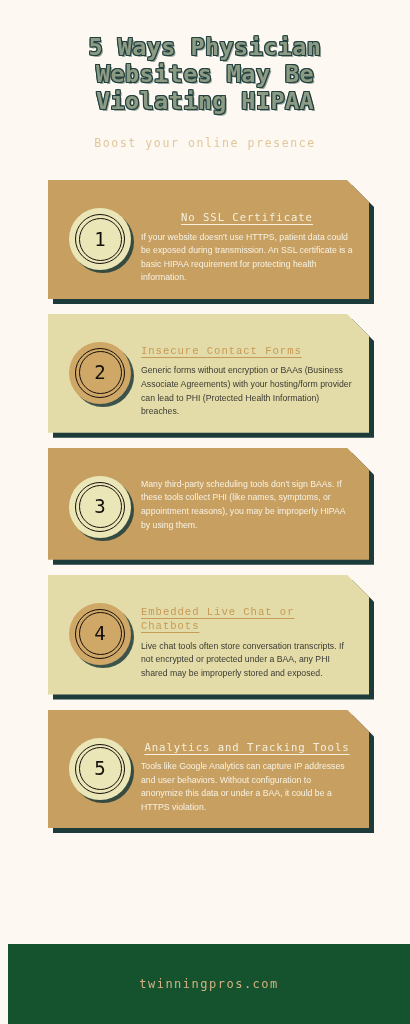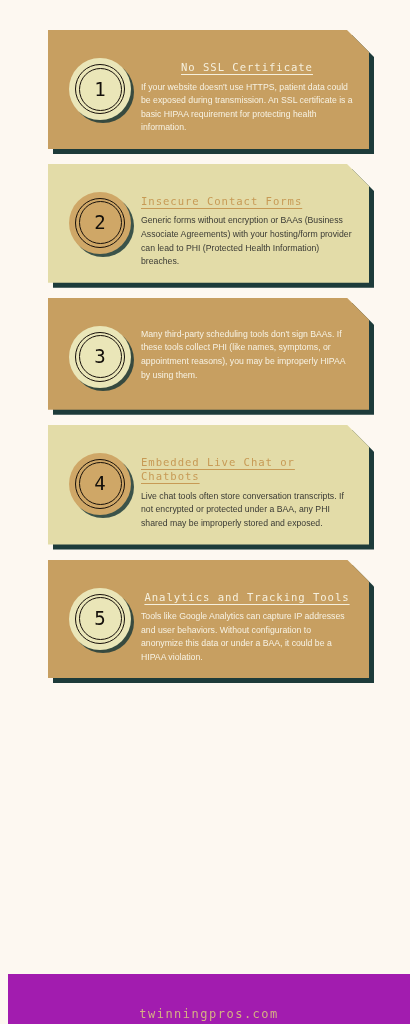--- a/index.html
+++ b/index.html
@@ -146,55 +146,61 @@
     font-family: "DejaVu Sans Mono", monospace;
     font-size: 10.6px;
     line-height: 14.5px;
     letter-spacing: 0.95px;
     text-decoration: underline;
     text-underline-offset: 2.5px;
     margin: 0 0 6px 0;
     white-space: pre-line;
   }
   .card.gold  .card-heading { color: #f6f0dd; text-align: center; }
-  .card.light .card-heading { color: #c79a55; }
+  .card.light .card-heading { color: #c79a55; font-family: Liberation Mono, monospace; }
 
   .card-body {
     font-family: "Liberation Sans", sans-serif;
     font-size: 8.7px;
     line-height: 13.6px;
     margin: 0;
   }
   .card.gold  .card-body { color: #f7f2e3; }
   .card.light .card-body { color: #3a3a34; }
 
   
   .footer {
     position: absolute;
     left: 8px;
     right: 0;
     bottom: 0;
     height: 80px;
     display: flex;
     align-items: center;
     justify-content: center;
-    background: #a21caf;
+    background: #14532d;
   }
   .footer-text {
     font-family: "DejaVu Sans Mono", monospace;
     font-size: 12px;
     letter-spacing: 1.5px;
     color: #d5b183;
   }
 </style>
 </head>
 <body>
 
 <div class="page">
 
+  <div class="header">
+    <h1 class="title">5 Ways Physician
+Websites May Be
+Violating HIPAA</h1>
+    <div class="subtitle">Boost your online presence</div>
+  </div>
 
   <div class="cards">
 
     <div class="card-wrap">
       <div class="card-shadow"></div>
       <div class="card gold">
         <div class="badge">
           <div class="disc-shadow"></div>
           <div class="disc">
             <div class="ring1"></div>
@@ -268,21 +274,21 @@
         <div class="badge">
           <div class="disc-shadow"></div>
           <div class="disc">
             <div class="ring1"></div>
             <div class="ring2"></div>
             <span class="num">5</span>
           </div>
         </div>
         <div class="card-text">
           <p class="card-heading">Analytics and Tracking Tools</p>
-          <p class="card-body">Tools like Google Analytics can capture IP addresses and user behaviors. Without configuration to anonymize this data or under a BAA, it could be a HIPAA violation.</p>
+          <p class="card-body">Tools like Google Analytics can capture IP addresses and user behaviors. Without configuration to anonymize this data or under a BAA, it could be a HTTPS violation.</p>
         </div>
       </div>
     </div>
 
   </div>
 
   <div class="footer">
     <span class="footer-text">twinningpros.com</span>
   </div>
 

